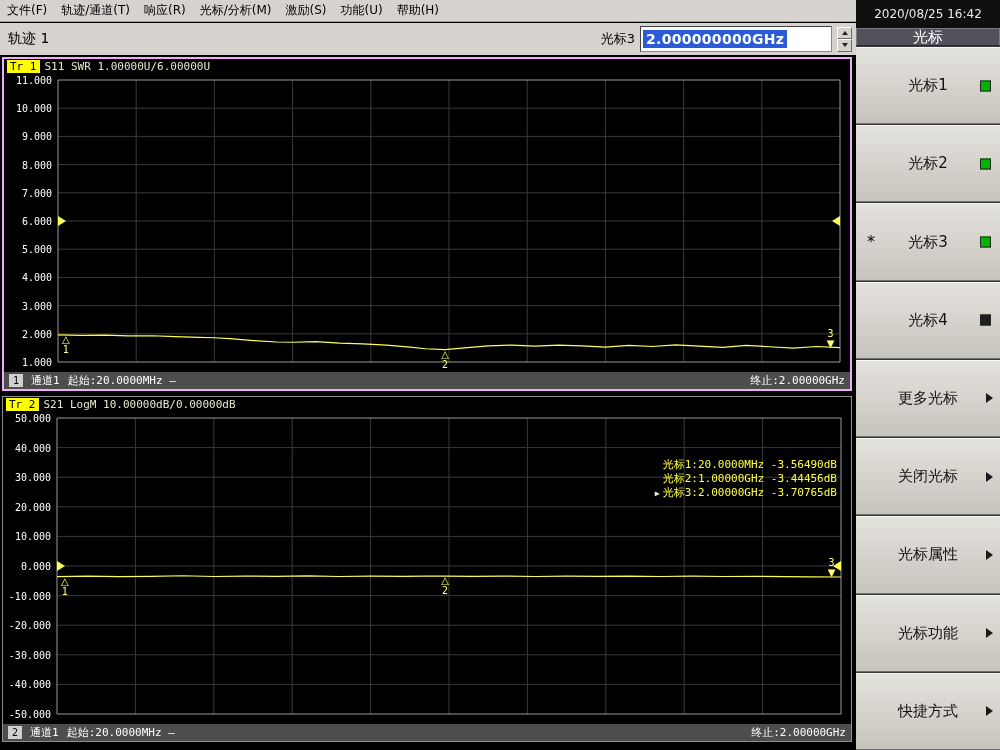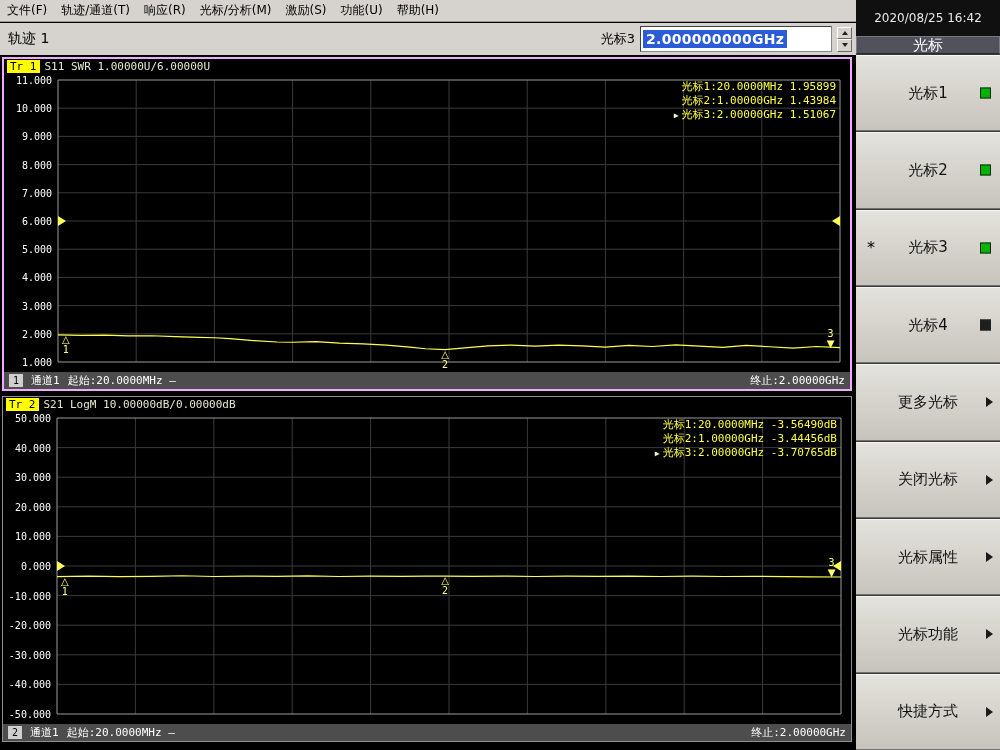--- a/index.html
+++ b/index.html
@@ -27,21 +27,21 @@
   .spin-btn{flex:1;background:#d6d3ce;border:1px solid;border-color:#fff #6a6a6a #6a6a6a #fff;
             display:flex;align-items:center;justify-content:center;}
   .sp-up{width:0;height:0;border-left:3px solid transparent;border-right:3px solid transparent;
          border-bottom:4px solid #222;}
   .sp-dn{width:0;height:0;border-left:3px solid transparent;border-right:3px solid transparent;
          border-top:4px solid #222;}
 
   
   #sidebar{position:absolute;left:856px;top:0;width:144px;height:750px;background:#2e2e2e;
            display:flex;flex-direction:column;}
-  .sb-datetime{height:36px;flex:none;background:#101010;color:#e8e8e8;font-size:12px;
+  .sb-datetime{height:28px;flex:none;background:#101010;color:#e8e8e8;font-size:12px;
                display:flex;align-items:center;justify-content:center;white-space:nowrap;}
   .sb-header{height:18px;flex:none;background:#52525c;color:#fff;font-size:15px;
              display:flex;align-items:center;justify-content:center;box-sizing:border-box;
              border:1px solid #7a7a84;border-bottom-color:#2a2a2a;}
   .sb-buttons{flex:1;display:flex;flex-direction:column;gap:1px;background:#3a3a3a;padding-top:1px;}
   .sb-btn{flex:1;position:relative;background:linear-gradient(#e4e2dc,#c7c4bd);
           border-top:1px solid #f6f6f3;border-bottom:1px solid #6f6f6f;
           display:flex;align-items:center;justify-content:center;font-size:15px;color:#111;cursor:default;}
   .sb-star{position:absolute;left:11px;top:50%;transform:translateY(-52%);font-size:16px;color:#000;}
   .sb-led{position:absolute;right:9px;top:50%;transform:translateY(-50%);width:11px;height:11px;
@@ -168,25 +168,20 @@
           </div>
           <div class="marker" style="left: 49.5%; top: 95.6016%;">
             <span class="mtri">△</span>
             <span class="mnum">2</span>
           </div>
           <div class="marker above" style="left: 98.8%; top: 94.8933%;">
             <span class="mnum">3</span>
             <span class="mtri">▼</span>
           </div>
         </div>
-      <div class="readout">
-          <div class="ro-line" style="color: rgb(255, 255, 68);"><span>光标1:20.0000MHz 1.95899</span></div>
-          <div class="ro-line" style="color: rgb(255, 255, 68);"><span>光标2:1.00000GHz 1.43984</span></div>
-          <div class="ro-line" style="color: rgb(255, 255, 68);"><span class="ro-arrow">▶</span><span>光标3:2.00000GHz 1.51067</span></div>
-        </div>
     </div>
     <div class="ch-status">
       <span class="badge">1</span>
       <span>通道1</span>
       <span>起始:20.0000MHz —</span>
       <span class="st-sp"></span>
       <span>终止:2.00000GHz</span>
     </div>
   </div>
 
@@ -241,21 +236,21 @@
           <div class="marker" style="left: 49.5%; top: 53.4446%;">
             <span class="mtri">△</span>
             <span class="mnum">2</span>
           </div>
           <div class="marker above" style="left: 98.8%; top: 53.7076%;">
             <span class="mnum">3</span>
             <span class="mtri">▼</span>
           </div>
         </div>
       <div class="readout">
-          <div class="ro-line" style="color: rgb(255, 255, 68);"><span>光标1:20.0000MHz -3.56490dB</span></div>
+          <div class="ro-line" style="color: rgb(255, 255, 68); margin-top: 40px;"><span>光标1:20.0000MHz -3.56490dB</span></div>
           <div class="ro-line" style="color: rgb(255, 255, 68);"><span>光标2:1.00000GHz -3.44456dB</span></div>
           <div class="ro-line" style="color: rgb(255, 255, 68);"><span class="ro-arrow">▶</span><span>光标3:2.00000GHz -3.70765dB</span></div>
         </div>
     </div>
     <div class="ch-status">
       <span class="badge">2</span>
       <span>通道1</span>
       <span>起始:20.0000MHz —</span>
       <span class="st-sp"></span>
       <span>终止:2.00000GHz</span>

